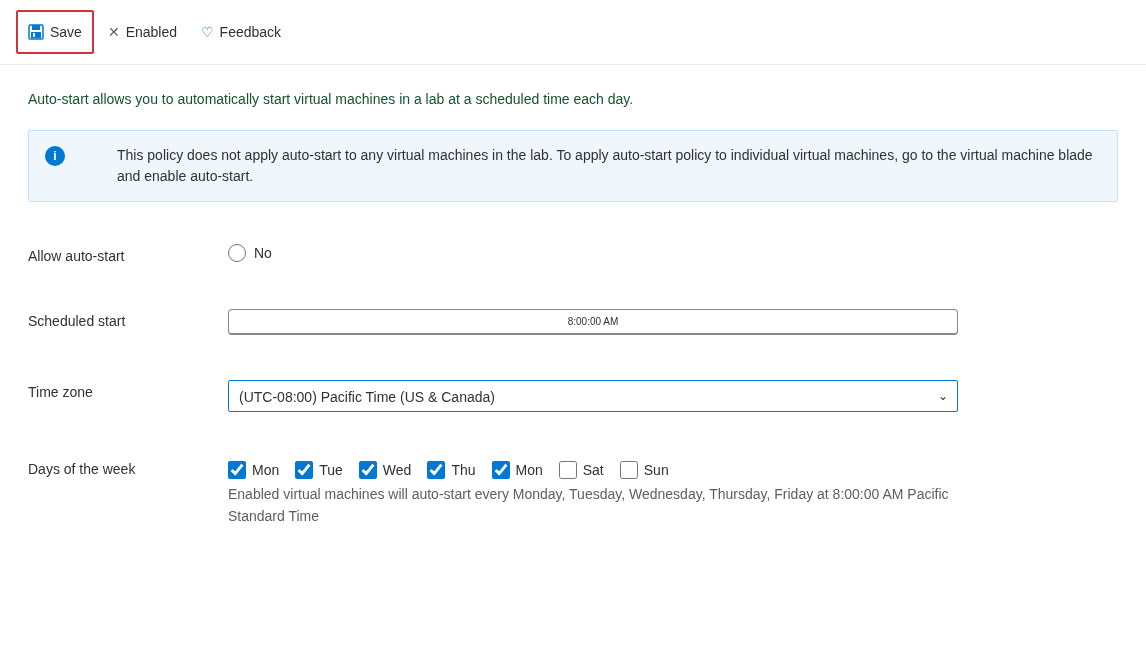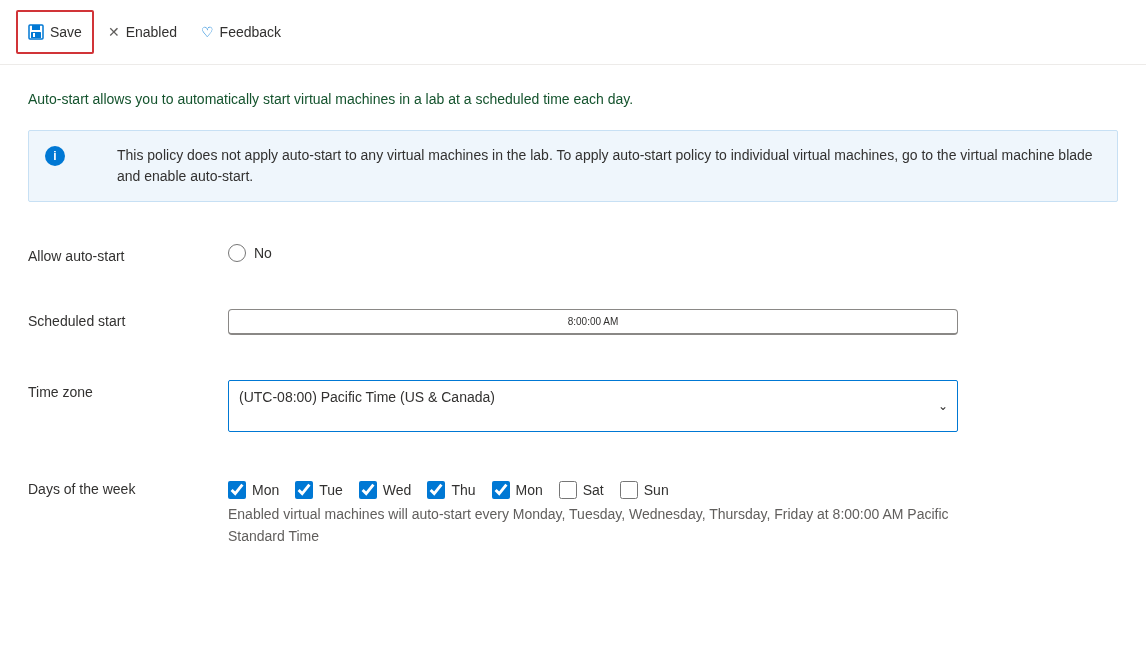--- a/index.html
+++ b/index.html
@@ -149,21 +149,21 @@
       text-align: center;
     }
 
     
     .select-wrapper {
       position: relative;
       width: 100%;
     }
     .select-input {
       width: 100%;
-      padding: 8px 36px 26px 10px;
+      padding: 8px 36px 6px 10px;
       border: 1px solid #0078d4;
       border-radius: 2px;
       font-size: 14px;
       color: #323130;
       background: #ffffff;
       appearance: none;
       cursor: pointer;
       outline: none;
     }
     .select-chevron {

